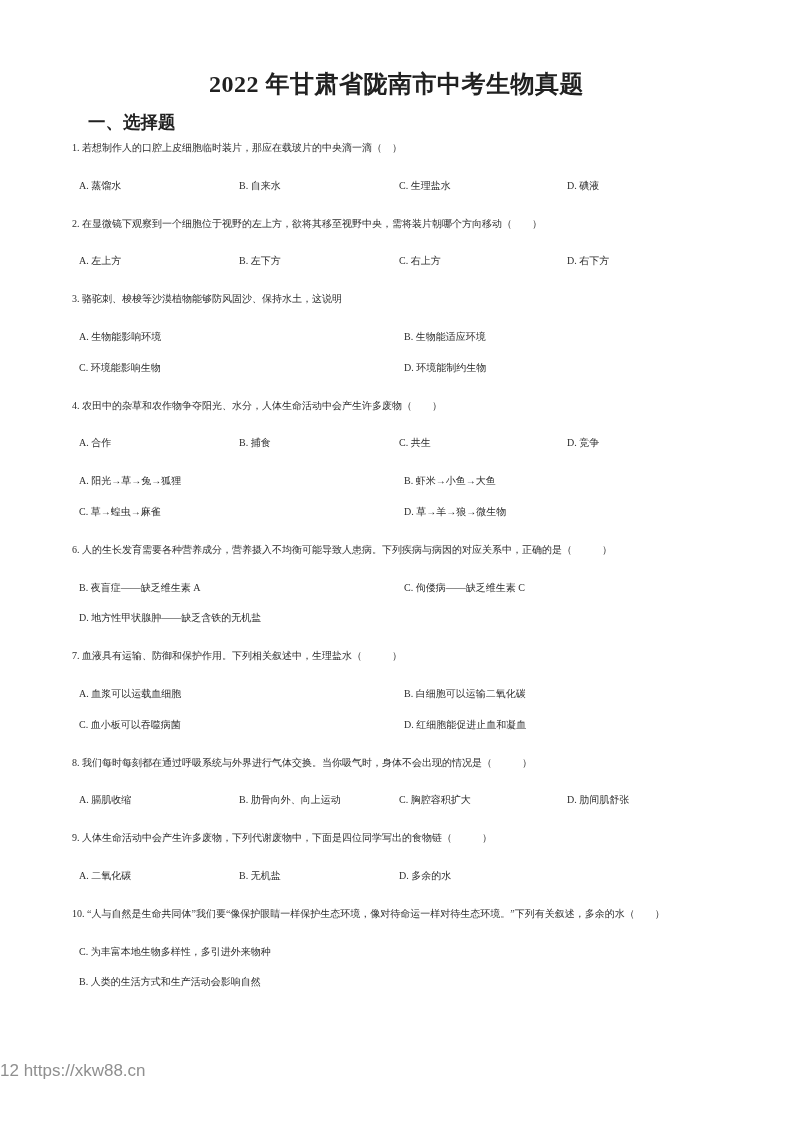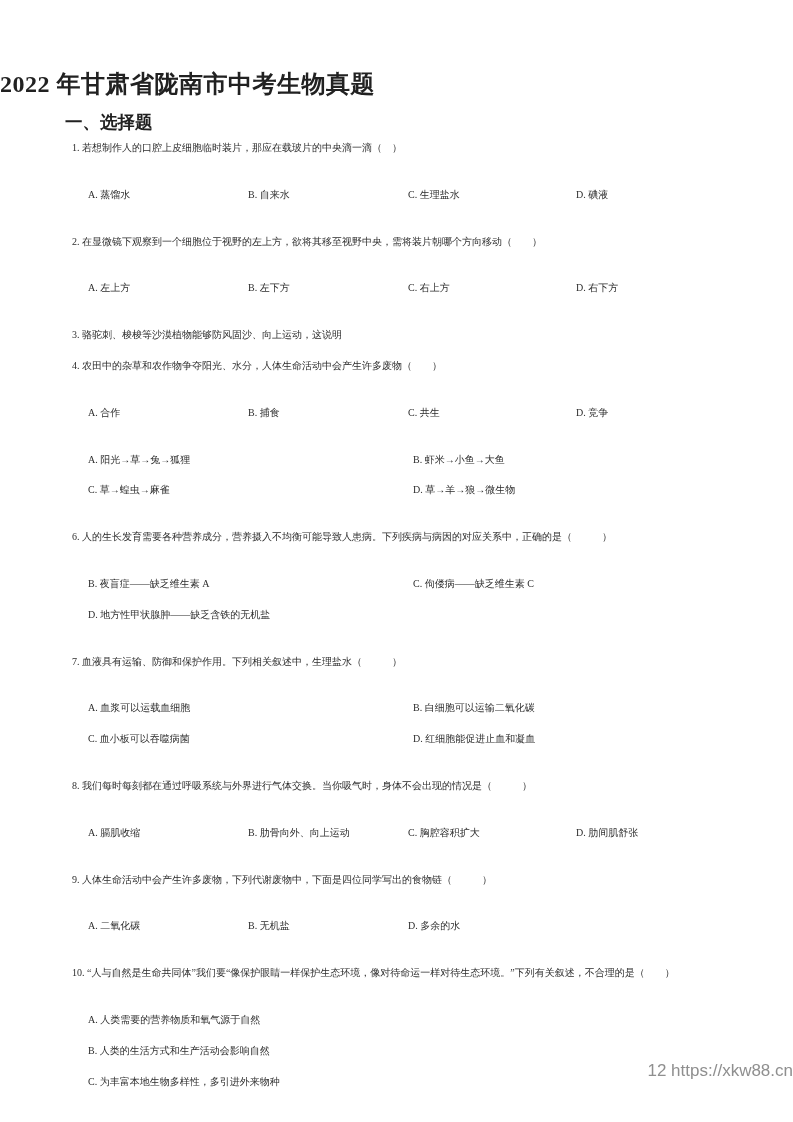--- a/index.html
+++ b/index.html
@@ -11,67 +11,68 @@
     background: #ffffff;
     font-family: "Liberation Serif", "DejaVu Serif", serif;
     color: #2d2d2d;
     overflow: hidden;
   }
   .doc-title {
     position: absolute;
     top: 68px;
     left: 0;
     width: 100%;
+    text-align: center;
     font-size: 24px;
     font-weight: bold;
     color: #212121;
     letter-spacing: 0.5px;
   }
   .section-heading {
     position: absolute;
     top: 110px;
-    left: 65px;
+    left: 88px;
     font-size: 17.5px;
     font-weight: bold;
     color: #212121;
   }
   .content {
     position: absolute;
     top: 133px;
     left: 72px;
     width: 662px;
     font-size: 10px;
   }
   .question { margin: 0; padding: 0; }
   .stem {
     margin: 0;
     line-height: 30.8px;
     text-align: justify;
   }
-  .options { margin: 16px; }
+  .options { margin: 7px; }
   .option {
     line-height: 30.8px;
     white-space: nowrap;
     overflow: visible;
   }
   .options.row4 {
     display: grid;
     grid-template-columns: 160px 160px 168px 1fr;
   }
   .options.grid2 {
     display: grid;
     grid-template-columns: 325px 1fr;
   }
   .options.list { display: block; }
   .page-footer {
     position: absolute;
     top: 1061px;
     left: 0;
     width: 100%;
-    text-align: right;
+    text-align: left;
     font-family: "Liberation Sans", "DejaVu Sans", sans-serif;
     font-size: 17px;
     color: #8f8f8f;
   }
 </style>
 </head>
 <body>
 
 <div class="page">
   <div class="doc-title">2022 年甘肃省陇南市中考生物真题</div>
@@ -92,21 +93,27 @@
       <div class="question">
         <p class="stem"><span>2.&nbsp;</span><span>在显微镜下观察到一个细胞位于视野的左上方，欲将其移至视野中央，需将装片朝哪个方向移动（　　）</span></p>
         <div class="options row4">
           <div class="option">A.&nbsp;左上方</div>
           <div class="option">B.&nbsp;左下方</div>
           <div class="option">C.&nbsp;右上方</div>
           <div class="option">D.&nbsp;右下方</div>
         </div>
       </div>
       <div class="question">
-        <p class="stem"><span>3.&nbsp;</span><span>骆驼刺、梭梭等沙漠植物能够防风固沙、向上运动，这说明</span></p>
+        <p class="stem"><span>3.&nbsp;</span><span>骆驼刺、梭梭等沙漠植物能够防风固沙、保持水土，这说明</span></p>
+        <div class="options grid2">
+          <div class="option">A.&nbsp;生物能影响环境</div>
+          <div class="option">B.&nbsp;生物能适应环境</div>
+          <div class="option">C.&nbsp;环境能影响生物</div>
+          <div class="option">D.&nbsp;环境能制约生物</div>
+        </div>
       </div>
       <div class="question">
         <p class="stem"><span>4.&nbsp;</span><span>农田中的杂草和农作物争夺阳光、水分，人体生命活动中会产生许多废物（　　）</span></p>
         <div class="options row4">
           <div class="option">A.&nbsp;合作</div>
           <div class="option">B.&nbsp;捕食</div>
           <div class="option">C.&nbsp;共生</div>
           <div class="option">D.&nbsp;竞争</div>
         </div>
       </div>
@@ -146,23 +153,22 @@
       </div>
       <div class="question">
         <p class="stem"><span>9.&nbsp;</span><span>人体生命活动中会产生许多废物，下列代谢废物中，下面是四位同学写出的食物链（　　　）</span></p>
         <div class="options row4">
           <div class="option">A.&nbsp;二氧化碳</div>
           <div class="option">B.&nbsp;无机盐</div>
           <div class="option">D.&nbsp;多余的水</div>
         </div>
       </div>
       <div class="question">
-        <p class="stem"><span>10.&nbsp;</span><span>“人与自然是生命共同体”我们要“像保护眼睛一样保护生态环境，像对待命运一样对待生态环境。”下列有关叙述，不合理的是（　　）</span></p>
+        <p class="stem"><span>10.&nbsp;</span><span>“人与自然是生命共同体”我们要“像保护眼睛一样保护生态环境，像对待命运一样对待生态环境。”下列有关叙述，多余的水（　　）</span></p>
         <div class="options list">
-          <div class="option">A.&nbsp;人类需要的营养物质和氧气源于自然</div>
+          <div class="option">C.&nbsp;为丰富本地生物多样性，多引进外来物种</div>
           <div class="option">B.&nbsp;人类的生活方式和生产活动会影响自然</div>
-          <div class="option">C.&nbsp;为丰富本地生物多样性，多引进外来物种</div>
         </div>
       </div>
     </div>
 
   <div class="page-footer">12 https://xkw88.cn</div>
 </div>
 
 </body></html>

